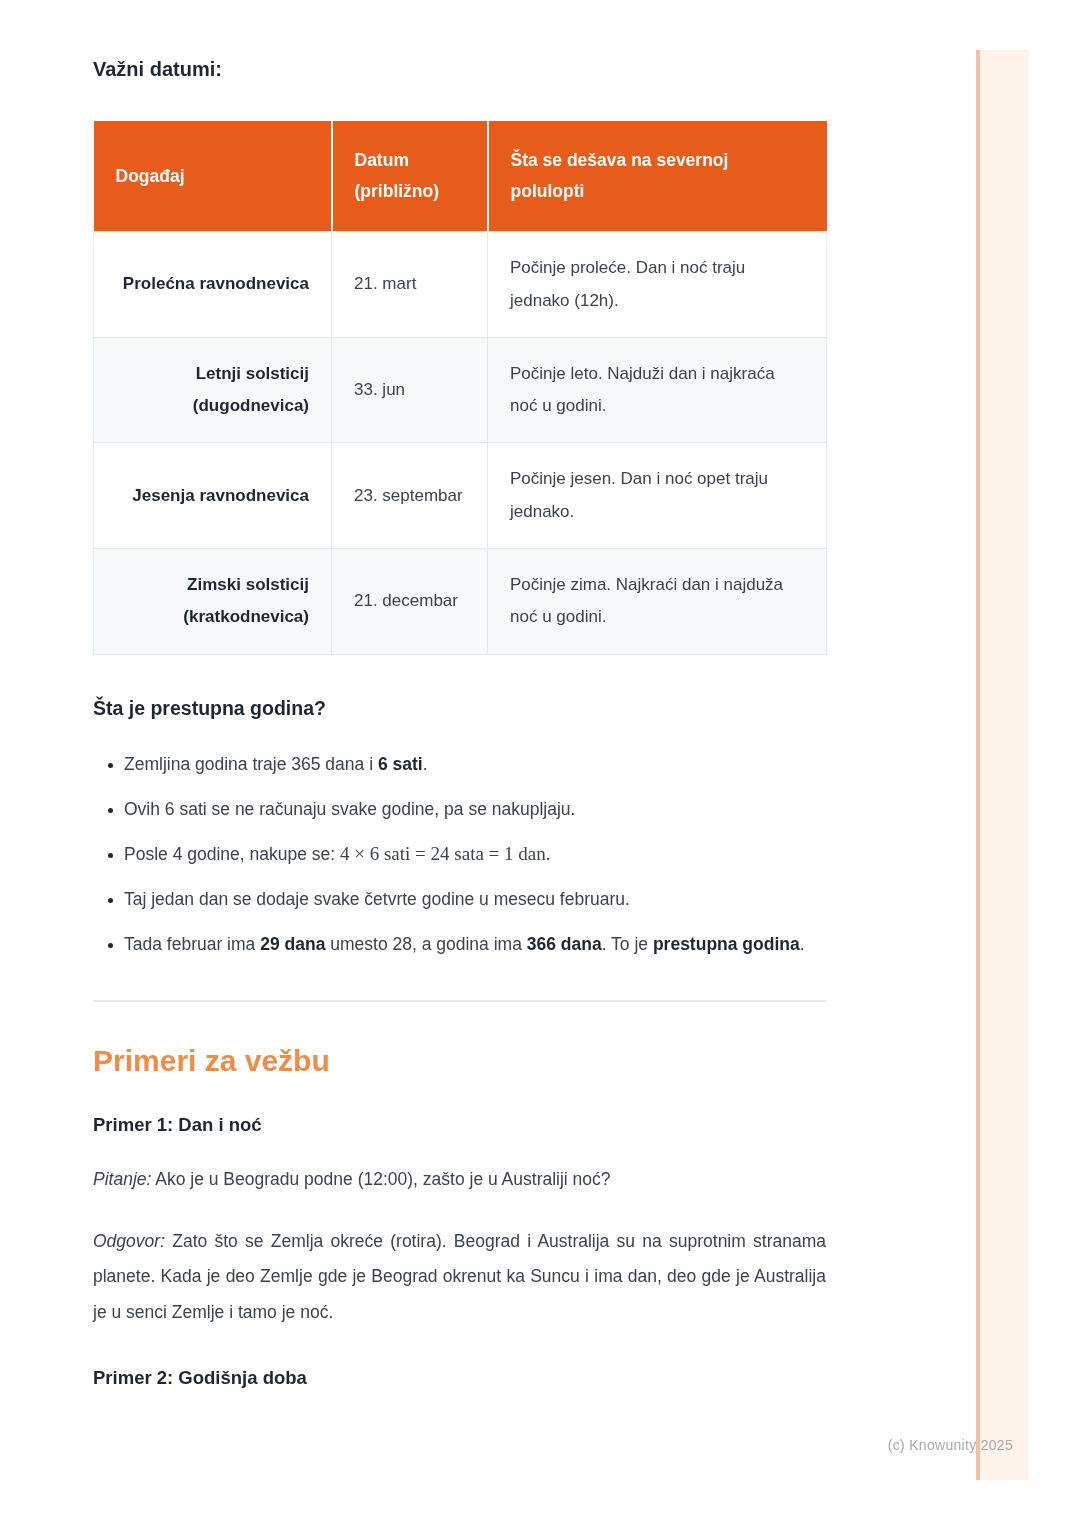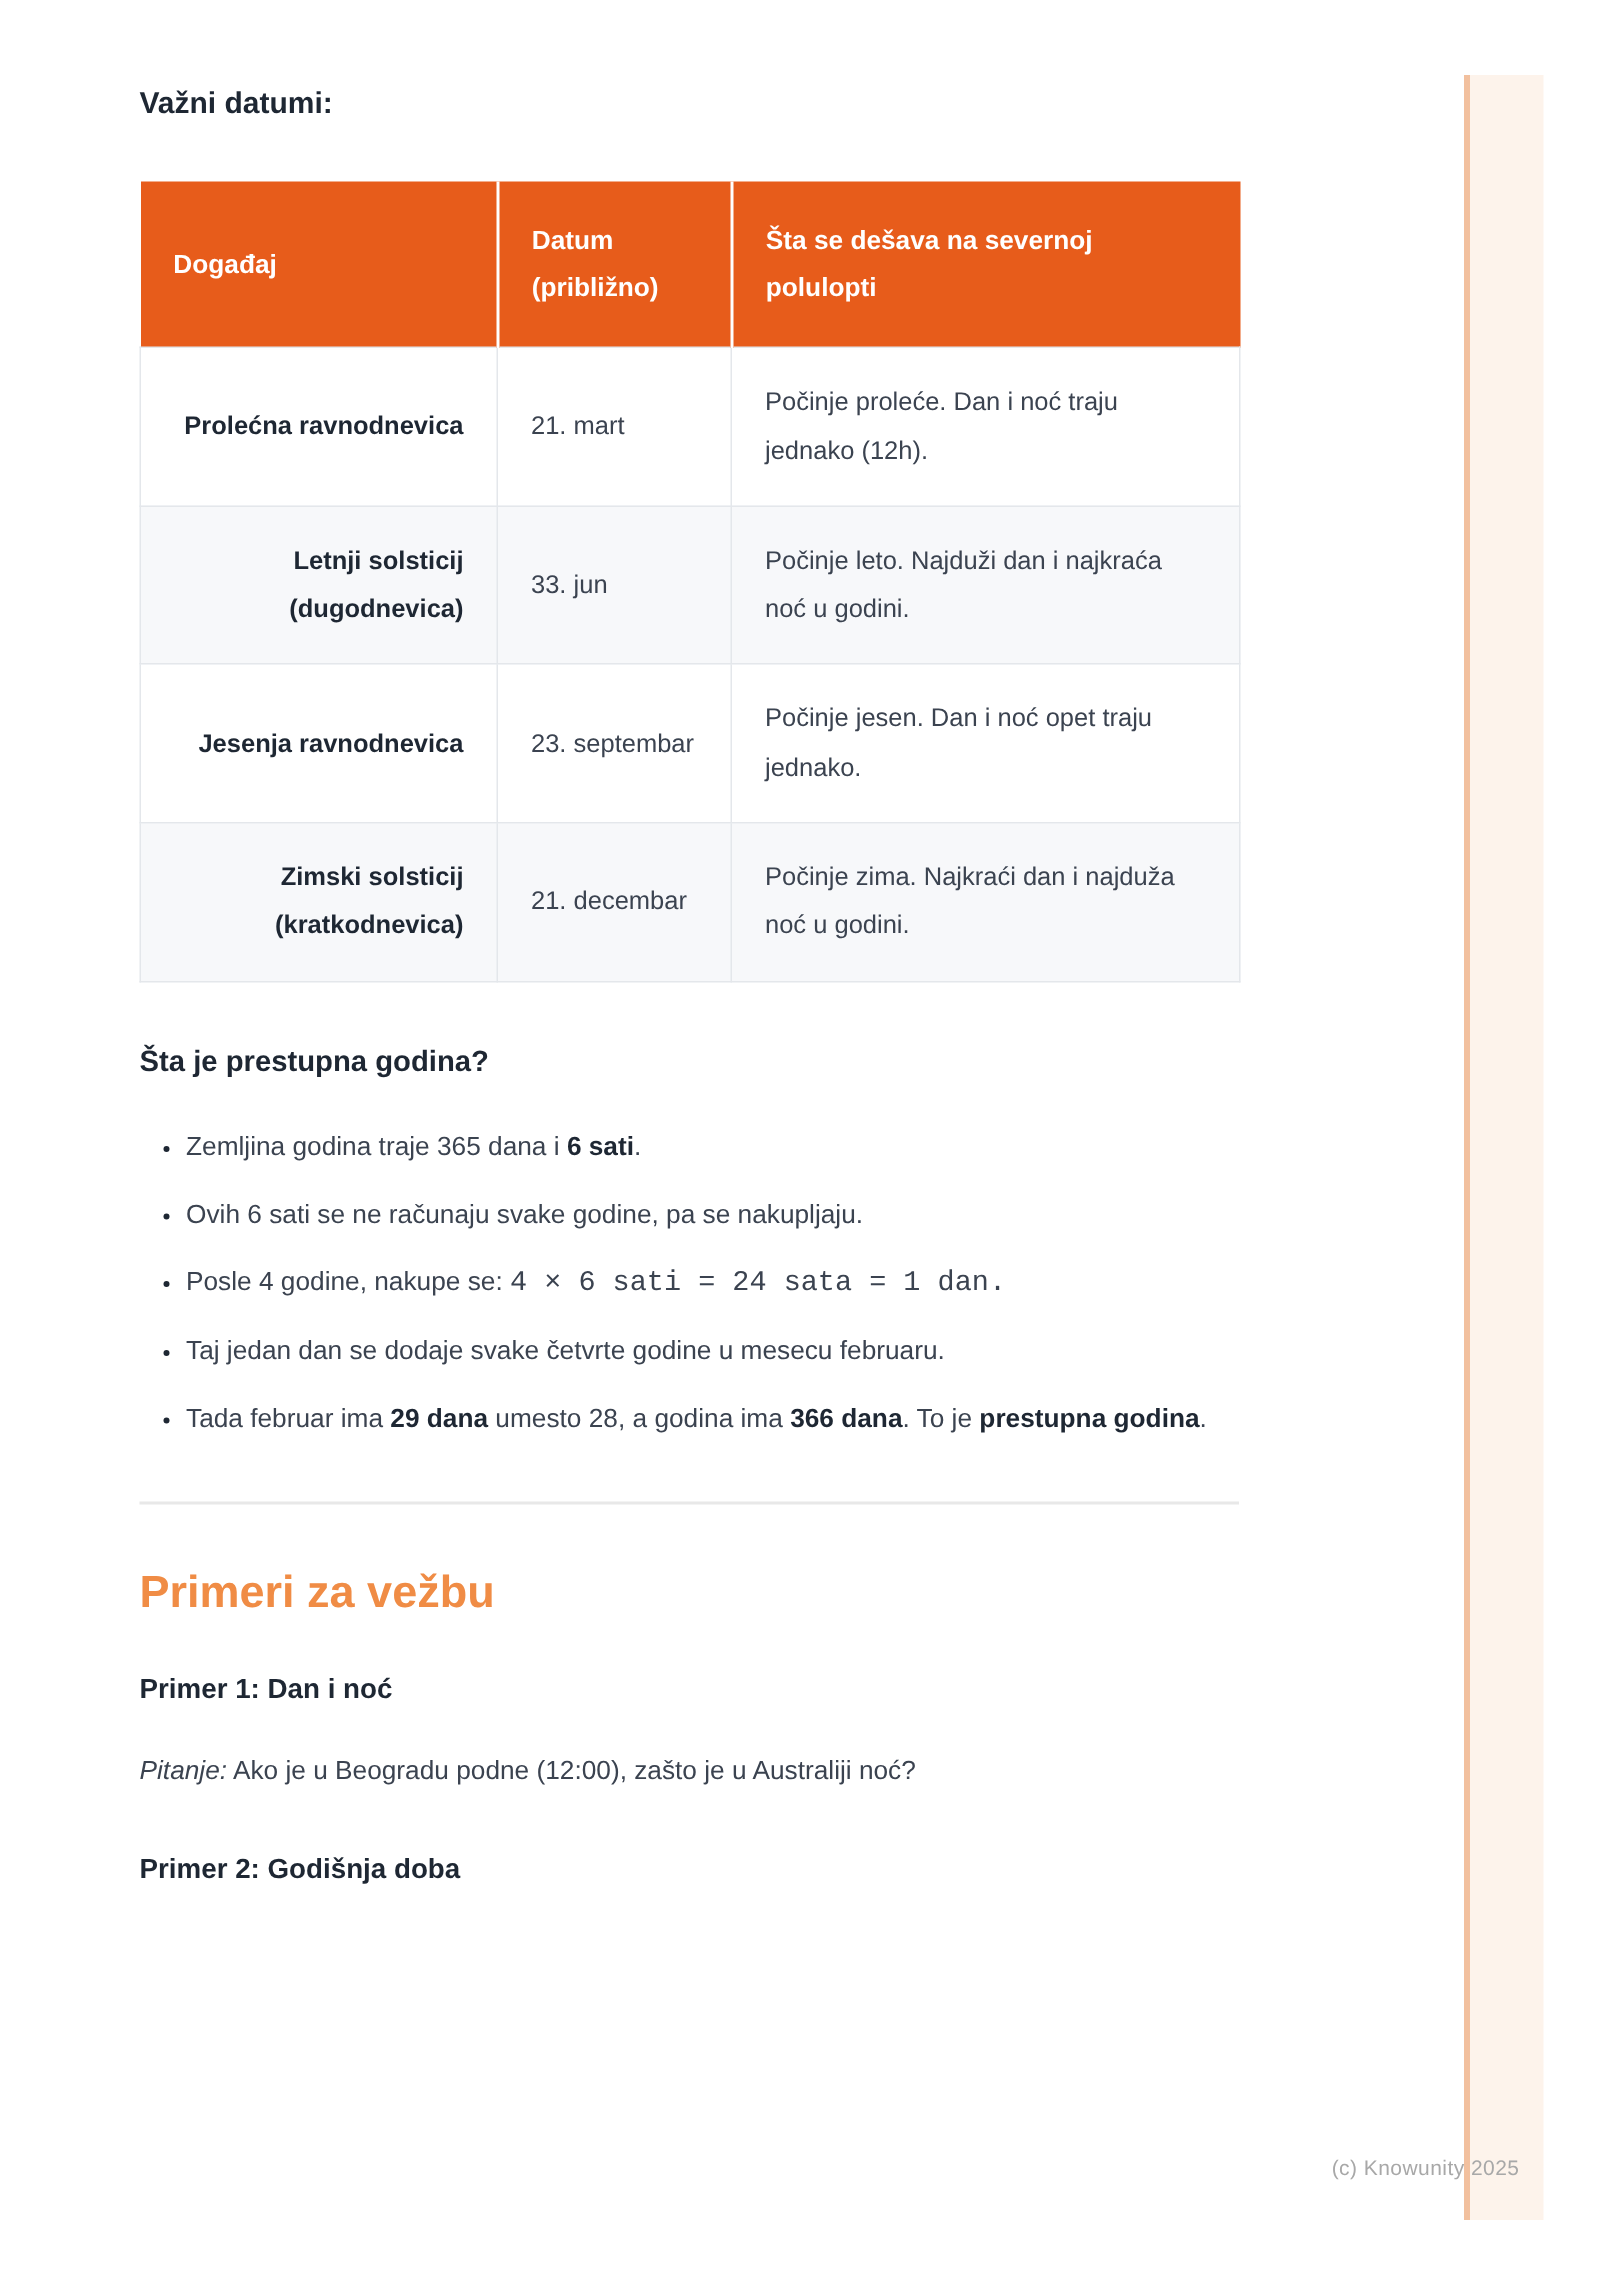--- a/index.html
+++ b/index.html
@@ -67,21 +67,21 @@
   }
   .example-title{
     margin:36px 0 0;font-size:18.5px;font-weight:700;color:var(--text-dark);
   }
   .para{
     margin:26px 0 0;font-size:17.5px;line-height:2.05;color:var(--text-body);
   }
   .justify{text-align:justify;}
   .i{font-style:italic;}
   .b{font-weight:700;color:var(--text-dark);}
-  .serif{font-family:Liberation Mono, monospace;font-size:19px;}
+  .serif{font-family:Liberation Serif, serif;font-size:19px;}
 </style>
 </head>
 <body>
 
 <div class="edge-stripe"></div>
 <div class="copyright">(c) Knowunity 2025</div>
 
 <main class="content">
 
   <h3 class="section-title">Važni datumi:</h3>
@@ -132,16 +132,17 @@
       <li><span>Taj jedan dan se dodaje svake četvrte godine u mesecu februaru.</span></li>
       <li><span>Tada februar ima </span><span class="b">29 dana</span><span> umesto 28, a godina ima </span><span class="b">366 dana</span><span>. To je </span><span class="b">prestupna godina</span><span>.</span></li>
     </ul>
 
   <hr class="divider">
 
   <h1 class="examples-heading">Primeri za vežbu</h1>
 
   <h4 class="example-title">Primer 1: Dan i noć</h4>
   <p class="para"><span class="i">Pitanje:</span><span> Ako je u Beogradu podne (12:00), zašto je u Australiji noć?</span></p>
+  <p class="para justify"><span class="i">Odgovor:</span><span> Zato što se Zemlja okreće (rotira). Beograd i Australija su na suprotnim stranama planete. Kada je deo Zemlje gde je Beograd okrenut ka Suncu i ima dan, deo gde je Australija je u senci Zemlje i tamo je noć.</span></p>
 
   <h4 class="example-title">Primer 2: Godišnja doba</h4>
 
 </main>
 
 </body></html>

